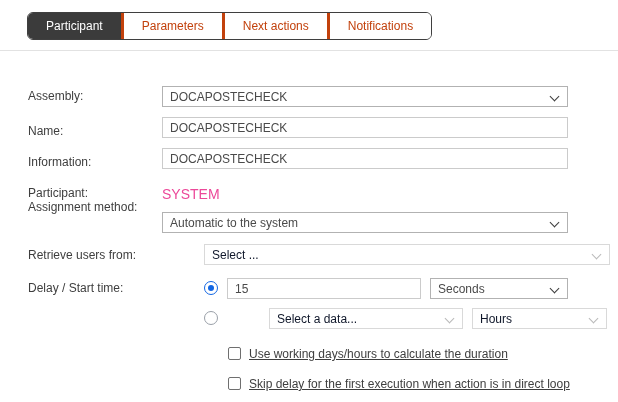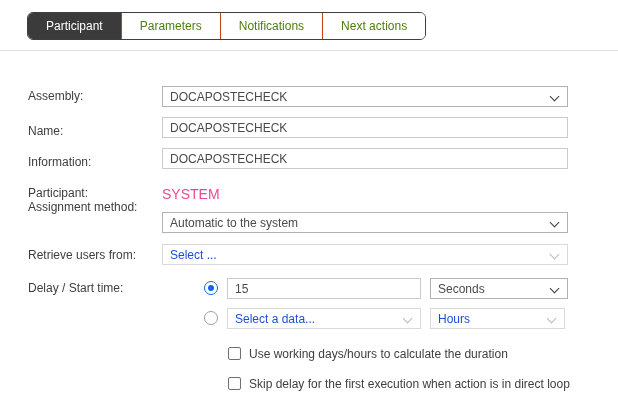--- a/index.html
+++ b/index.html
@@ -4,66 +4,66 @@
 <style>
   * { margin:0; padding:0; box-sizing:border-box; }
   html,body { width:618px; height:402px; background:#ffffff;
               font-family:"Liberation Sans", sans-serif; }
   .stage { position:relative; width:618px; height:402px; background:#fff; overflow:hidden; }
 
   
   .tabbar { position:absolute; left:27px; top:12px; height:28px; display:flex;
             border:1px solid #3f3f3f; border-radius:6px; overflow:hidden; background:#fff; }
   .tab { height:100%; display:flex; align-items:center; padding:0 18px;
-         font-size:12px; color:#4d7c0f; background:#fff; cursor:pointer;
-         border-left:1px solid #c2410c; white-space:nowrap; }
+         font-size:12px; color:#c2410c; background:#fff; cursor:pointer;
+         border-left:3px solid #c2410c; white-space:nowrap; }
   .tab:first-child { border-left:none; }
   .tab.active { background:#3b3b3b; color:#ffffff; }
 
   .divider { position:absolute; left:0; top:50px; width:618px; height:1px; background:#e2e2e2; }
 
   
   .flabel { position:absolute; left:28px; font-size:12px; color:#3e3e3e; white-space:nowrap; }
   .static-value { position:absolute; font-size:14px; color:#ec4899; }
 
   .ctl { position:absolute; height:21px; background:#fff; font-size:12px; }
 
   .sel { border:1px solid #b2b2b2; display:flex; align-items:center;
          padding:0 24px 0 7px; color:#4a4a4a; cursor:pointer; position:absolute; }
   .sel .chev { position:absolute; right:9px; top:6px; width:7px; height:7px;
                border-right:1.5px solid #3c3c3c; border-bottom:1.5px solid #3c3c3c;
                transform:rotate(45deg); }
-  .sel.disabled { border-color:#d9d9d9; color:#1d4ed8; cursor:default; }
+  .sel.disabled { border-color:#d9d9d9; color:#0f172a; cursor:default;margin-left:42px; }
   .sel.disabled .chev { border-color:#b9b9b9; }
 
   input.txt { position:absolute; height:21px; border:1px solid #cbcbcb; background:#fff;
               font-family:"Liberation Sans", sans-serif; font-size:12px; color:#4a4a4a;
               padding:0 7px; outline:none; }
 
   
   .radio { position:absolute; width:14px; height:14px; border-radius:50%;
            border:1.5px solid #9aa0a8; background:#fff; cursor:pointer; }
   .radio.selected { border:1.5px solid #1266e3; }
   .radio.selected::after { content:""; position:absolute; left:2.5px; top:2.5px;
            width:6px; height:6px; border-radius:50%; background:#1266e3; }
 
   .checkbox { position:absolute; width:13px; height:13px; border:1.5px solid #6f6f6f;
               border-radius:2px; background:#fff; cursor:pointer; }
-  .cb-label { position:absolute; font-size:12px; color:#3e3e3e; white-space:nowrap; }
+  .cb-label { position:absolute; font-size:12px; color:#3e3e3e; white-space:nowrap;text-decoration:underline; }
 </style>
 </head>
 <body>
 
 <div class="stage">
 
   <div class="tabbar">
     <div class="tab active">Participant</div>
     <div class="tab">Parameters</div>
+    <div class="tab">Next actions</div>
     <div class="tab">Notifications</div>
-    <div class="tab">Next actions</div>
   </div>
 
   <div class="divider"></div>
 
   <div class="flabel" style="top:89px">Assembly:</div>
   <div class="sel ctl" style="left:162px; top:86px; width:406px">
     <span>DOCAPOSTECHECK</span>
     <span class="chev"></span>
   </div>
 

